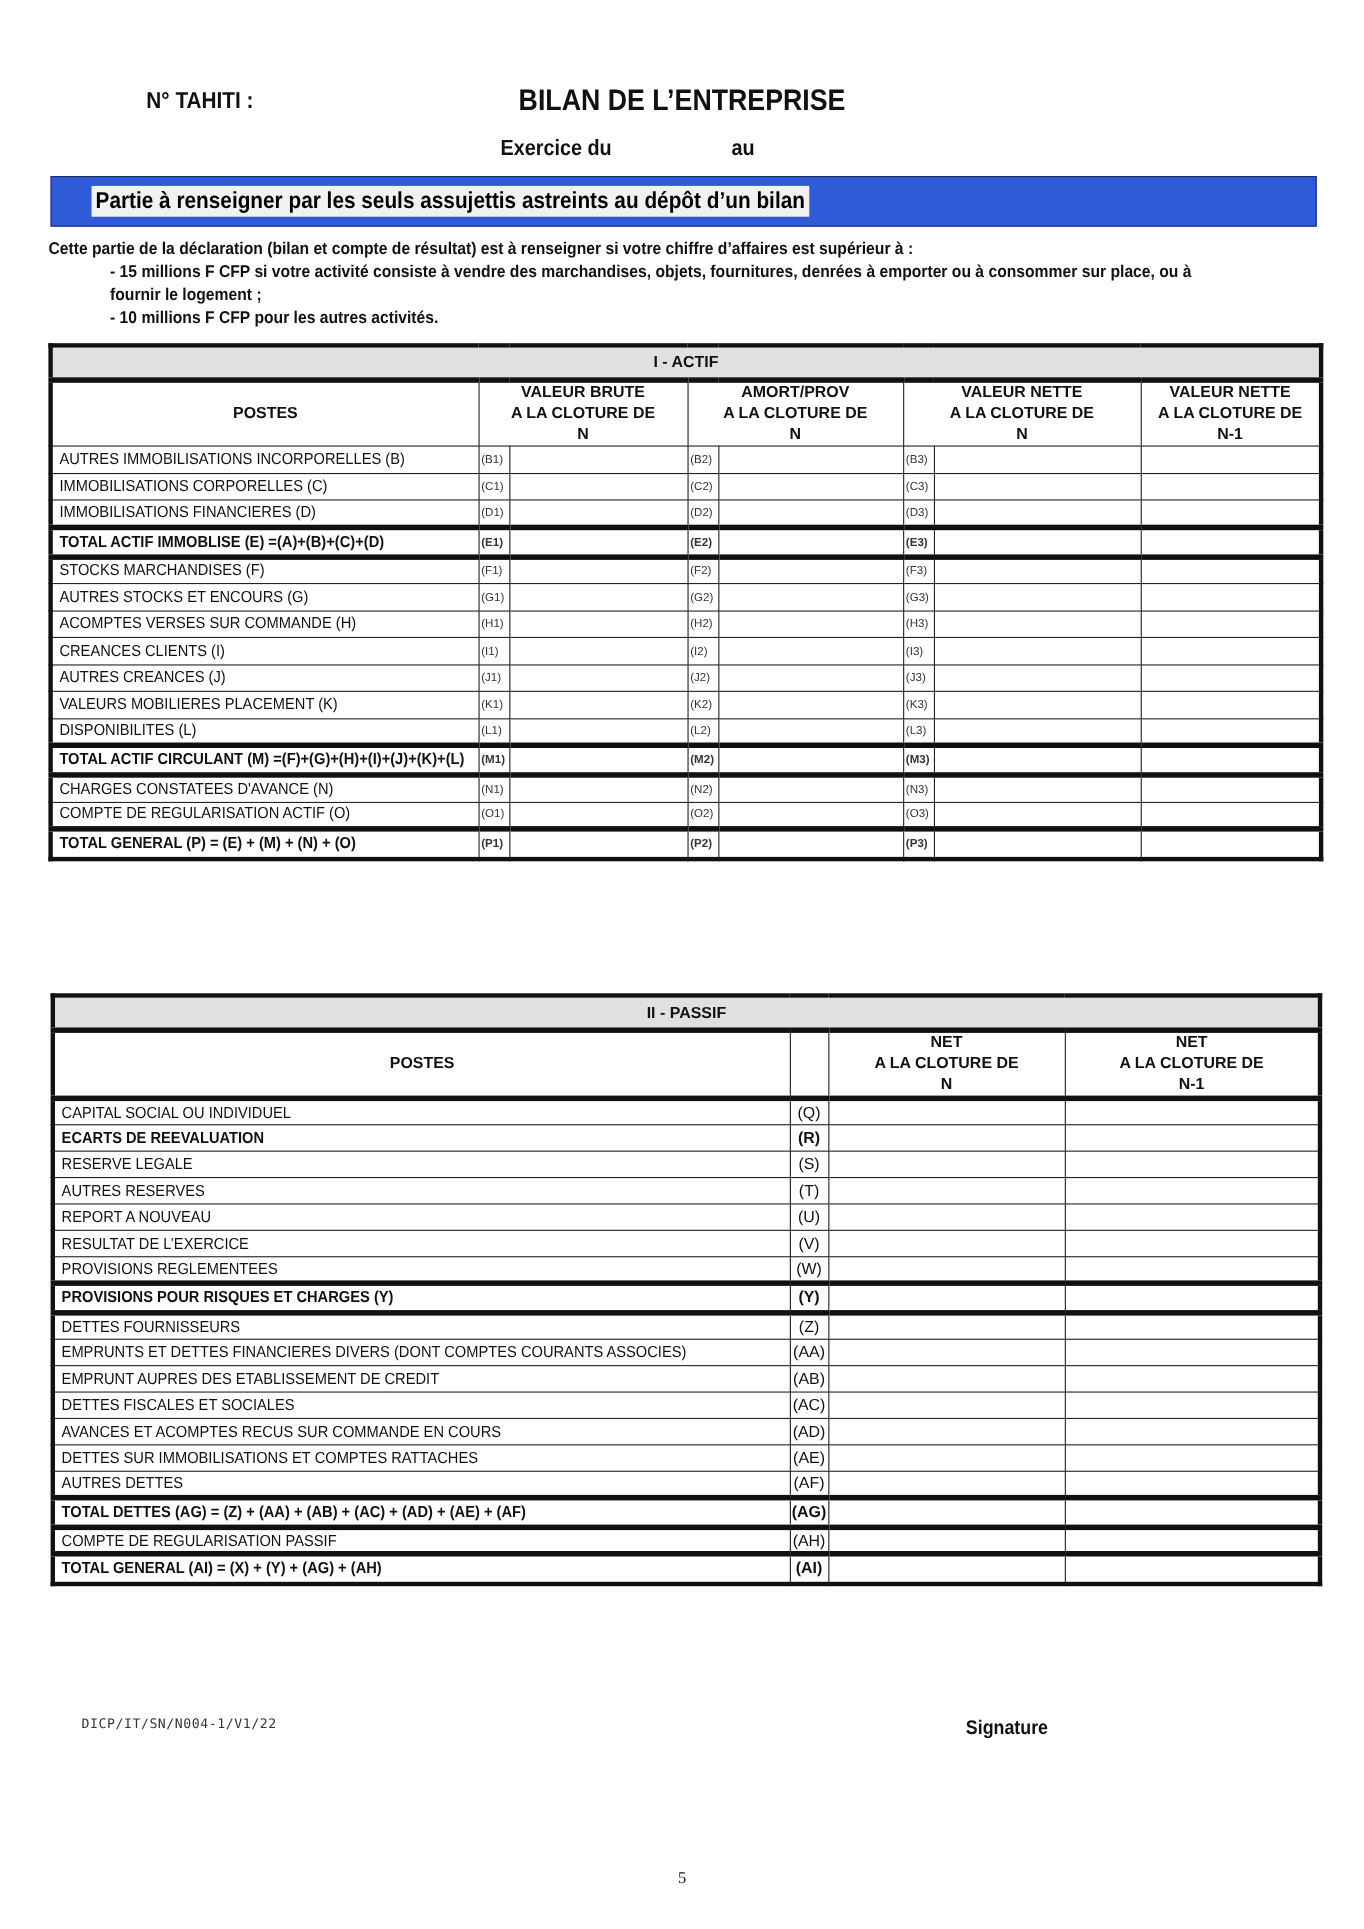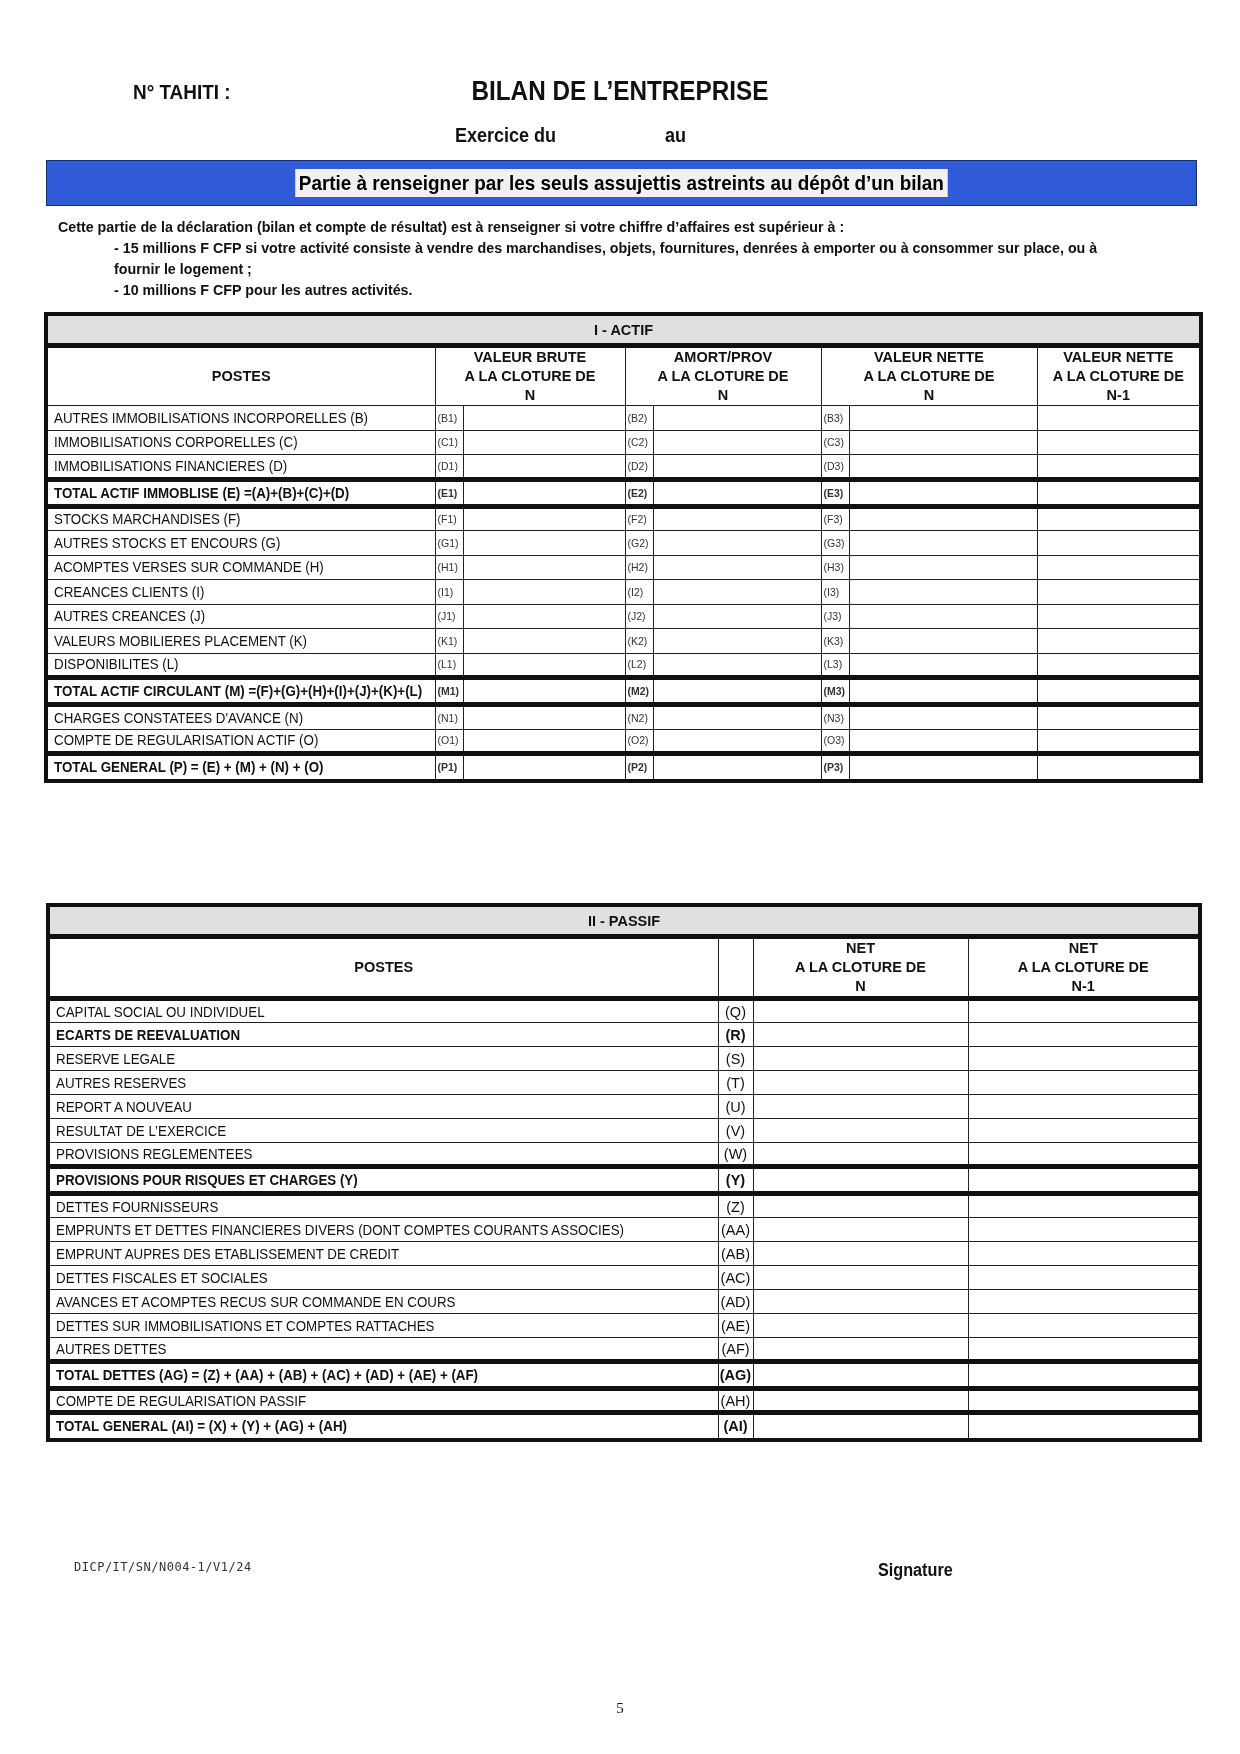--- a/index.html
+++ b/index.html
@@ -8,27 +8,27 @@
     font-family: "Liberation Sans", sans-serif; color: #111;
   }
   .abs { position: absolute; }
   .tahiti { left: 133px; top: 80px; font-size: 21px; font-weight: bold; transform: scaleX(0.9); transform-origin: left; }
   .title { left: 0; width: 1240px; top: 76px; text-align: center; font-size: 27px; font-weight: bold; transform: scaleX(0.9); }
   .exercice { left: 455px; top: 124px; font-size: 20px; font-weight: bold; transform: scaleX(0.9); transform-origin: left; }
   .exercice-au { left: 665px; top: 124px; font-size: 20px; font-weight: bold; transform: scaleX(0.9); transform-origin: left; }
   .band {
     left: 46px; top: 160px; width: 1151px; height: 46px; background: #2f5bd9;
     border: 1.5px solid #1a2f6b; box-sizing: border-box;
-    display: flex; align-items: center; justify-content: center;
+    display: flex; align-items: center; 
   }
   .band span {
     background: #f1f1f4; color: #000; font-size: 21px; font-weight: bold;
     padding: 2px 4px; transform: scaleX(0.9); display: inline-block; white-space: nowrap;
   }
-  .intro { left: 58px; top: 216px; width: 1140px; font-size: 15.5px; font-weight: bold; line-height: 21px; }
+  .intro { left: 44px; top: 216px; width: 1140px; font-size: 15.5px; font-weight: bold; line-height: 21px; }
   .intro .ind { padding-left: 56px; }
   .intro .sx { display:inline-block; transform: scaleX(0.92); transform-origin: left; white-space: nowrap; }
 
   table.grid { border-collapse: collapse; position: absolute; table-layout: fixed; }
   table.grid td { padding: 0; border: 1.5px solid #222; font-size: 14.5px; vertical-align: middle; overflow: hidden; white-space: nowrap; }
   .sect-head td { background: #e0e0e0; text-align: center; font-weight: bold; font-size: 14px; height: 27px; }
   .col-head td { text-align: center; font-weight: bold; font-size: 14.5px; line-height: 19px; }
   .post { padding-left: 6px !important; }
   .post span { display: inline-block; transform: scaleX(0.92); transform-origin: left; }
   .code { font-size: 10.5px !important; color: #333; text-align: left; padding-left: 2px !important; }
@@ -384,15 +384,15 @@
       </tr>
       <tr class="thickT" style="height: 27px;">
         <td class="post bold"><span>TOTAL GENERAL (AI) = (X) + (Y) + (AG) + (AH)</span></td>
         <td class="pcode bold">(AI)</td>
         <td class="val"></td>
         <td class="val"></td>
       </tr>
     </tbody>
 </table>
 
-<div class="abs ref">DICP/IT/SN/N004-1/V1/24</div>
+<div class="abs ref">DICP/IT/SN/N004-1/V1/22</div>
 <div class="abs sig">Signature</div>
 <div class="abs pageno">5</div>
 
 </body></html>

